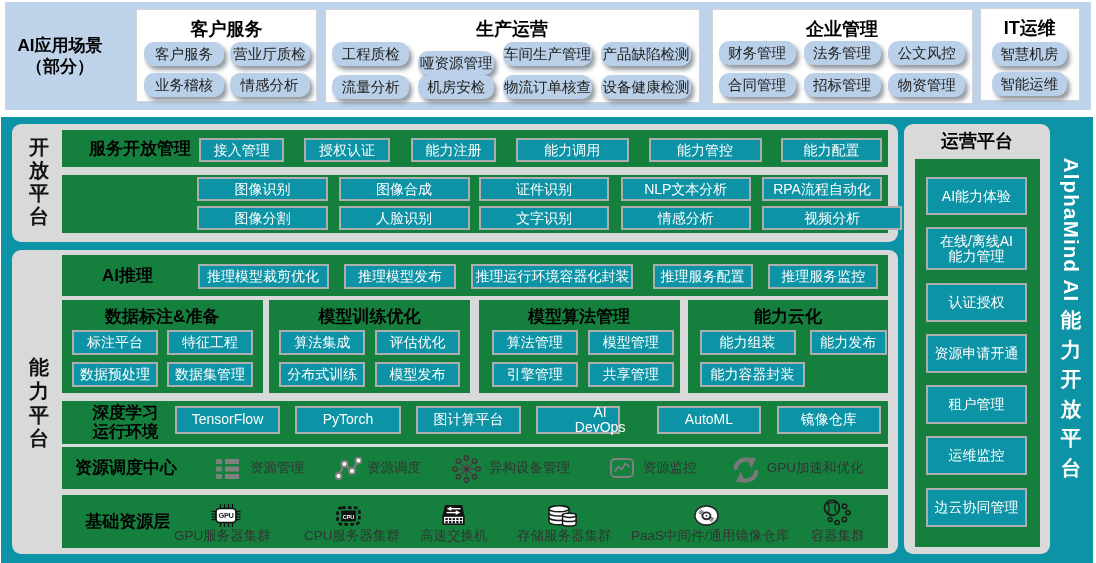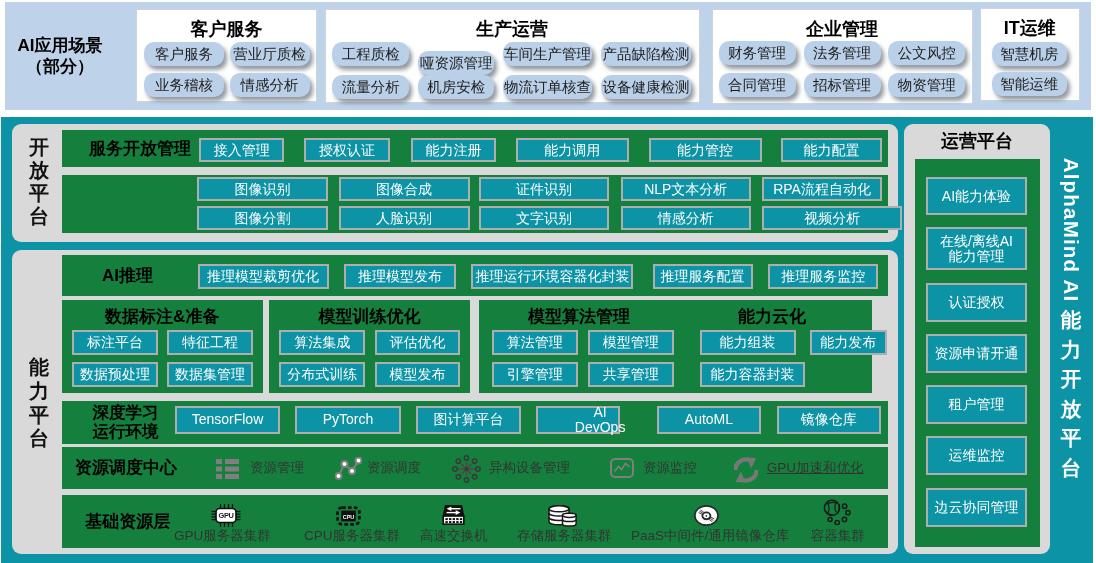--- a/index.html
+++ b/index.html
@@ -107,21 +107,21 @@
 
   <div class="w" style="left:62px;top:300px;width:200.5px;height:93px;">
       <div class="sbt">数据标注&amp;准备</div>
     </div>
   <div class="w" style="left:269px;top:300px;width:201px;height:93px;">
       <div class="sbt">模型训练优化</div>
     </div>
   <div class="w" style="left:478.5px;top:300px;width:201px;height:93px;">
       <div class="sbt">模型算法管理</div>
     </div>
-  <div class="w" style="left:672px;top:300px;width:200px;height:93px;">
+  <div class="w" style="left:688px;top:300px;width:200px;height:93px;">
       <div class="sbt">能力云化</div>
     </div>
 
   <div class="b" style="left:72.4px;top:330px;width:85.4px;height:24.5px;">标注平台</div>
   <div class="b" style="left:167.4px;top:330px;width:85.4px;height:24.5px;">特征工程</div>
   <div class="b" style="left:72.4px;top:362px;width:85.4px;height:24.5px;">数据预处理</div>
   <div class="b" style="left:167.4px;top:362px;width:85.4px;height:24.5px;">数据集管理</div>
 
   <div class="b" style="left:279.1px;top:330px;width:86.1px;height:24.5px;">算法集成</div>
   <div class="b" style="left:374.9px;top:330px;width:85.3px;height:24.5px;">评估优化</div>
@@ -201,21 +201,21 @@
   <div class="it" style="left:642.8px;top:447px;height:42.3px;line-height:42.3px;">资源监控</div>
 
   <svg class="ic" style="left:734px;top:456.5px;" width="24" height="26" viewBox="0 0 24 26">
     <g stroke="#787878" stroke-width="4.4" fill="none">
       <path d="M 1.4 13 A 10.4 10.4 0 0 1 15.2 3.0"></path>
       <path d="M 22.6 13 A 10.4 10.4 0 0 1 8.8 23.0"></path>
     </g>
     <path d="M 12.4 0.6 L 22.2 1.0 L 17.3 11.3 Z" fill="#787878"></path>
     <path d="M 11.6 25.4 L 1.8 25.0 L 6.7 14.7 Z" fill="#787878"></path>
   </svg>
-  <div class="it" style="left:766.7px;top:447px;height:31px;line-height:42.3px;text-decoration:underline;">GPU加速和优化</div>
+  <div class="it" style="left:766.7px;top:447px;height:31px;line-height:42.3px;">GPU加速和优化</div>
 
   <div class="w" style="left:62px;top:494.6px;width:826px;height:53.2px;"></div>
   <div class="lbl" style="left:85.3px;top:494.6px;height:53.2px;line-height:53.2px;">基础资源层</div>
 
   <svg class="ic" style="left:211px;top:503px;" width="30" height="25" viewBox="0 0 30 25">
     <g stroke="#111" stroke-width="1.3">
       <line x1="9.5" y1="1" x2="9.5" y2="5.5"></line>
         <line x1="13.5" y1="1" x2="13.5" y2="5.5"></line>
         <line x1="17.5" y1="1" x2="17.5" y2="5.5"></line>
         <line x1="21.5" y1="1" x2="21.5" y2="5.5"></line>

